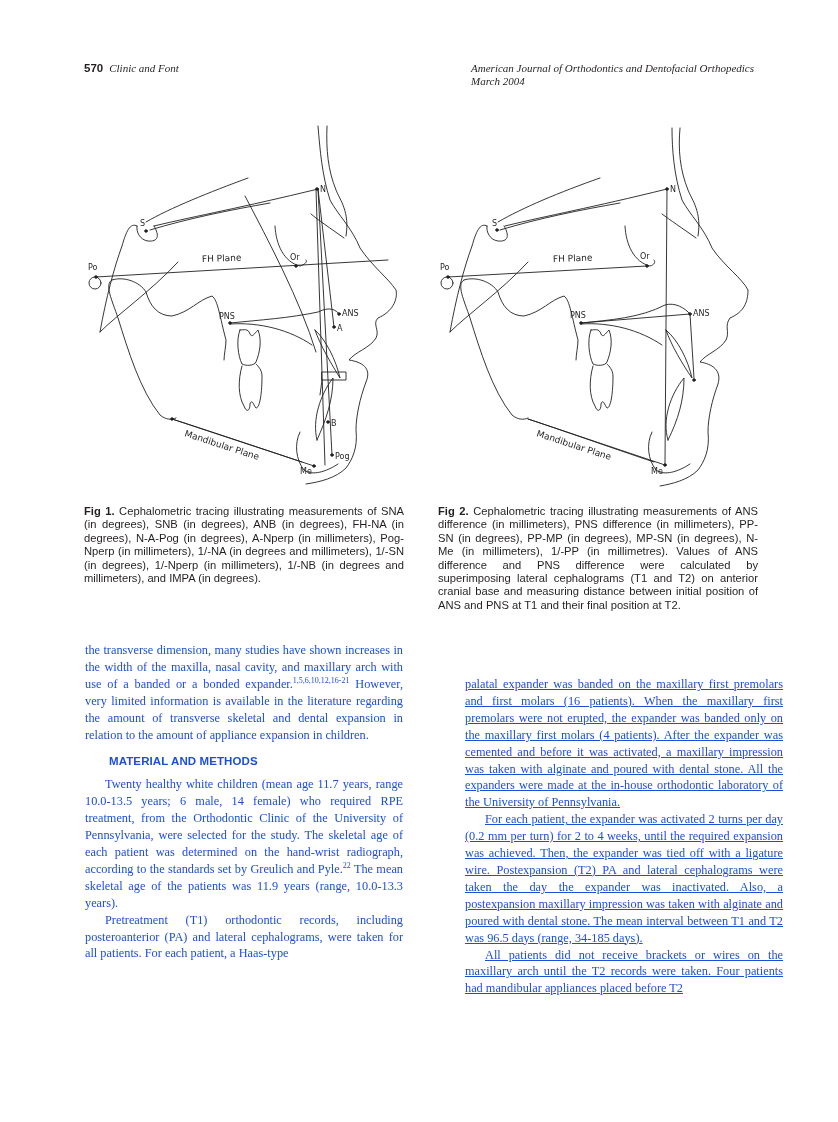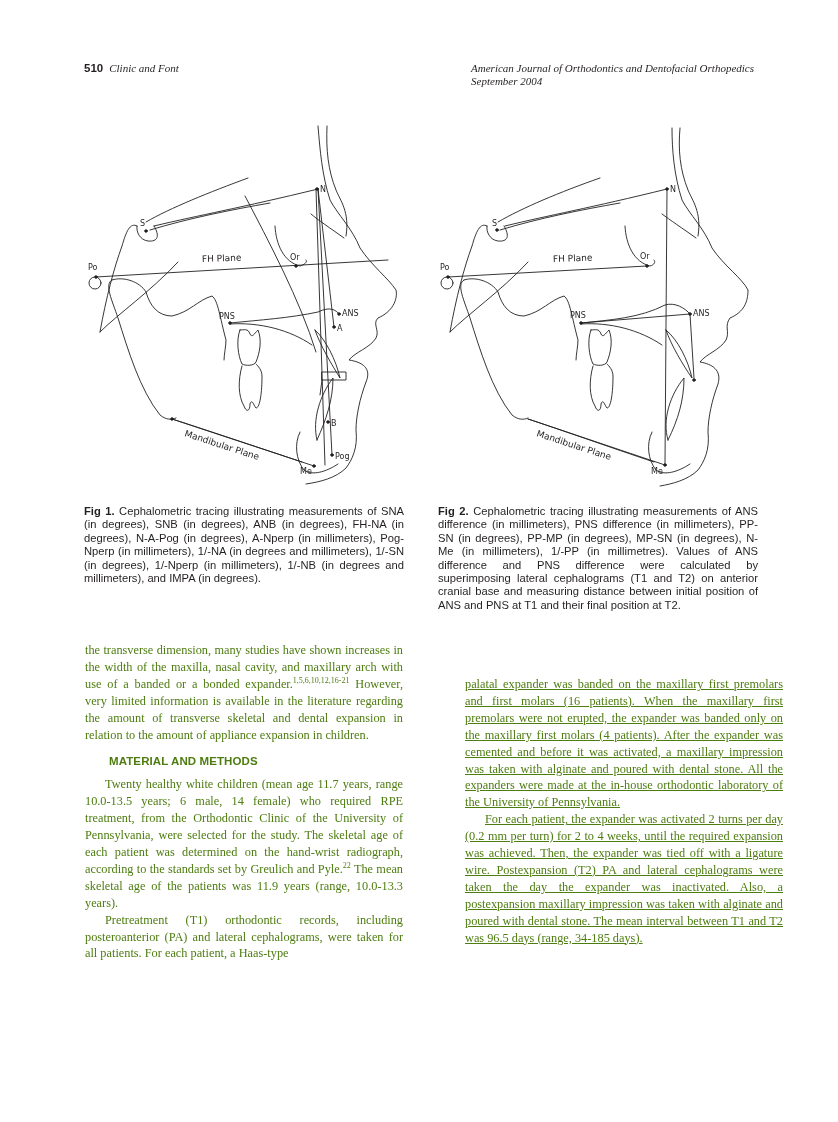--- a/index.html
+++ b/index.html
@@ -10,37 +10,37 @@
   .hdr-right { right: 84px; }
   .fig { position: absolute; top: 122px; width: 335px; height: 365px; }
   .fig1 { left: 78px; }
   .fig2 { left: 433px; }
   .fig svg { width: 100%; height: 100%; display: block; }
   .fig svg text { font-family: "DejaVu Sans", sans-serif; fill: #231f20; }
   .caption { position: absolute; font-family: "Liberation Sans", sans-serif; font-size: 11.2px; line-height: 13.4px; text-align: justify; color: #231f20; }
   .caption .lbl { font-weight: bold; }
   .cap1 { left: 84px; top: 505px; width: 320px; }
   .cap2 { left: 438px; top: 505px; width: 320px; }
-  .col { position: absolute; font-family: "Liberation Serif", serif; font-size: 12.3px; line-height: 16.9px; text-align: justify; color: #4d7c0f; width: 318px; }
+  .col { position: absolute; font-family: "Liberation Serif", serif; font-size: 12.3px; line-height: 16.9px; text-align: justify; color: #1d4ed8; width: 318px; }
   .col p { margin: 0; }
   .col p.ind { text-indent: 20px; }
   .col1 { left: 85px; top: 642px; }
   .col2 { left: 465px; top: 676px; text-decoration: underline; }
   .col sup { font-size: 8px; line-height: 0; vertical-align: 5px; }
   .sec-head { font-family: "Liberation Sans", sans-serif; font-weight: bold; font-size: 11.5px; margin: 10px 0 6px 0 !important; letter-spacing: 0.1px; padding-left: 24px; }
 </style>
 </head>
 <body>
 
 <div class="hdr hdr-left">
-  <span class="pg">510</span><span>Clinic and Font</span>
+  <span class="pg">570</span><span>Clinic and Font</span>
 </div>
 <div class="hdr hdr-right">
   <div>American Journal of Orthodontics and Dentofacial Orthopedics</div>
-  <div>September 2004</div>
+  <div>March 2004</div>
 </div>
 
 <div class="fig fig1">
   <svg viewBox="78 122 335 365" fill="none" stroke="#231f20" stroke-width="0.9" stroke-linecap="round" stroke-linejoin="round">
 
     <path d="M318 126 C320 150 322 175 330 200 C338 215 352 228 360 248 C372 266 388 278 396 290 C398 300 392 312 378 318 C372 324 380 330 376 338 C370 348 355 352 349 360 C362 362 372 368 366 382 C360 398 356 416 356 430 C358 448 352 460 346 468 C336 478 320 482 306 484"></path>
     <path d="M327 126 C326 150 328 170 336 190 C340 200 350 212 346 236"></path>
 
     <path d="M311 214 C318 220 330 228 344 238"></path>
 
@@ -187,13 +187,14 @@
 <div class="col col1">
   <p><span>the transverse dimension, many studies have shown increases in the width of the maxilla, nasal cavity, and maxillary arch with use of a banded or a bonded expander.</span><sup>1,5,6,10,12,16-21</sup><span> However, very limited information is available in the literature regarding the amount of transverse skeletal and dental expansion in relation to the amount of appliance expansion in children.</span></p>
   <p class="sec-head">MATERIAL AND METHODS</p>
   <p class="ind"><span>Twenty healthy white children (mean age 11.7 years, range 10.0-13.5 years; 6 male, 14 female) who required RPE treatment, from the Orthodontic Clinic of the University of Pennsylvania, were selected for the study. The skeletal age of each patient was determined on the hand-wrist radiograph, according to the standards set by Greulich and Pyle.</span><sup>22</sup><span> The mean skeletal age of the patients was 11.9 years (range, 10.0-13.3 years).</span></p>
   <p class="ind">Pretreatment (T1) orthodontic records, including posteroanterior (PA) and lateral cephalograms, were taken for all patients. For each patient, a Haas-type</p>
 </div>
 
 <div class="col col2">
   <p>palatal expander was banded on the maxillary first premolars and first molars (16 patients). When the maxillary first premolars were not erupted, the expander was banded only on the maxillary first molars (4 patients). After the expander was cemented and before it was activated, a maxillary impression was taken with alginate and poured with dental stone. All the expanders were made at the in-house orthodontic laboratory of the University of Pennsylvania.</p>
   <p class="ind">For each patient, the expander was activated 2 turns per day (0.2 mm per turn) for 2 to 4 weeks, until the required expansion was achieved. Then, the expander was tied off with a ligature wire. Postexpansion (T2) PA and lateral cephalograms were taken the day the expander was inactivated. Also, a postexpansion maxillary impression was taken with alginate and poured with dental stone. The mean interval between T1 and T2 was 96.5 days (range, 34-185 days).</p>
+  <p class="ind">All patients did not receive brackets or wires on the maxillary arch until the T2 records were taken. Four patients had mandibular appliances placed before T2</p>
 </div>
 
 </body></html>

